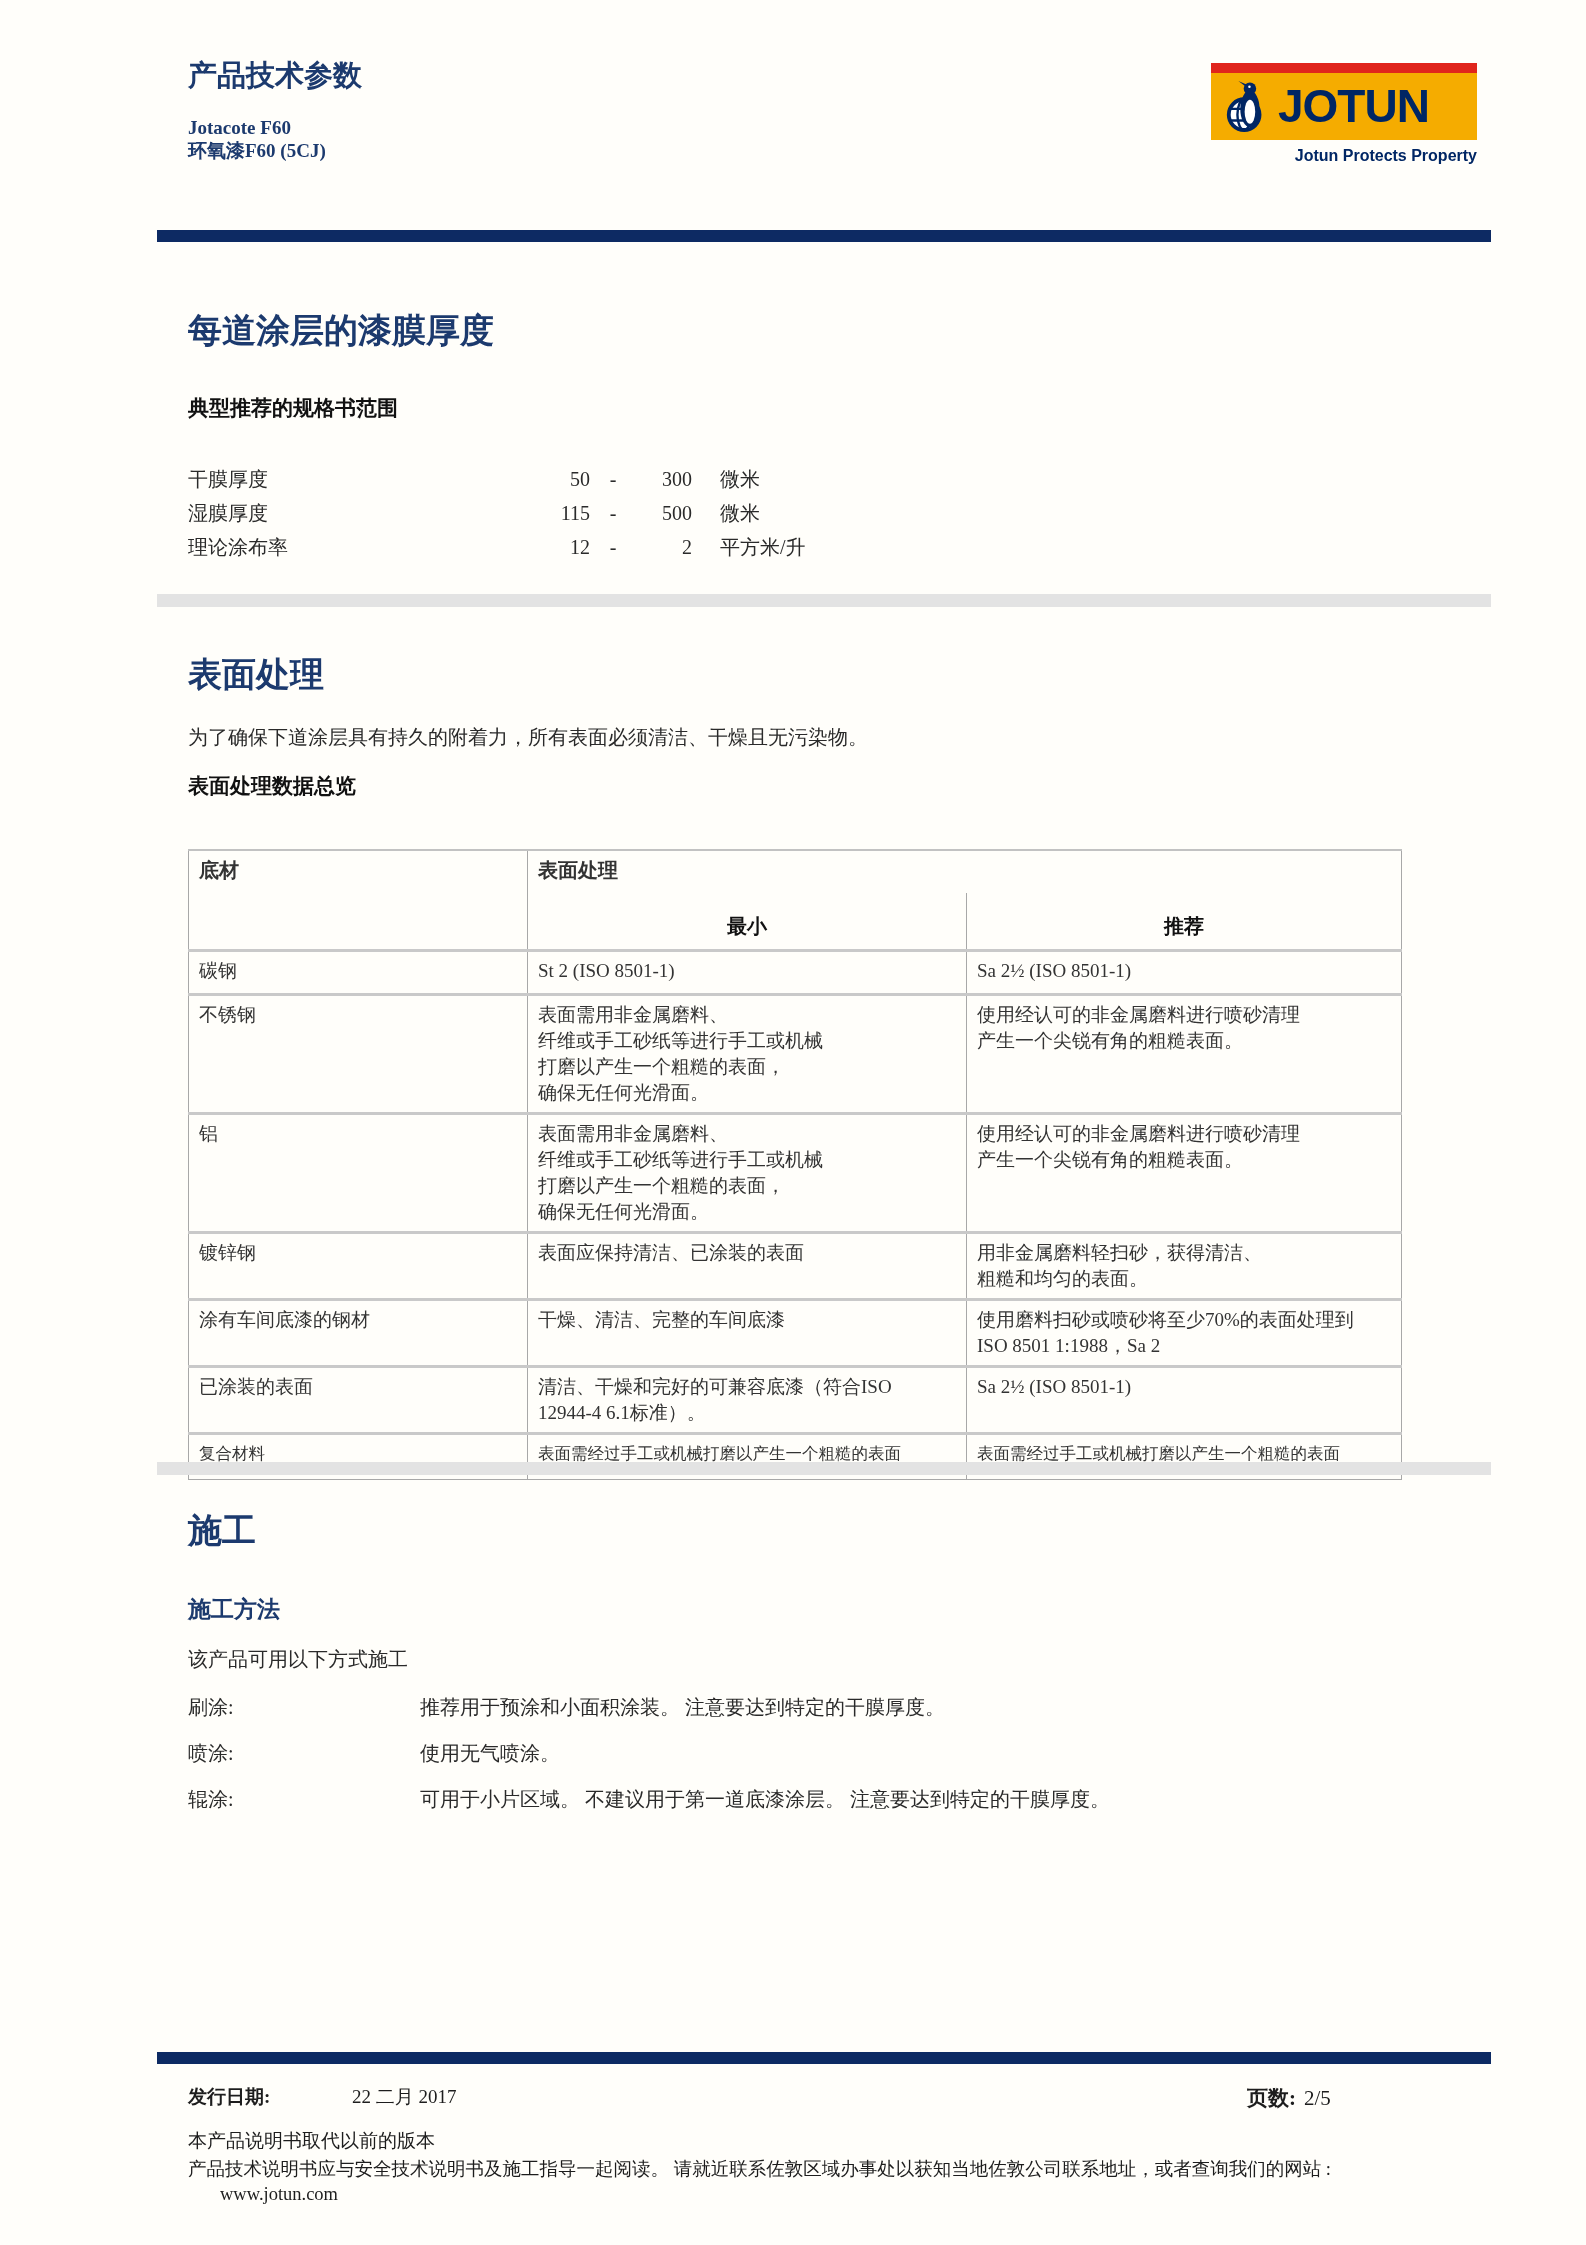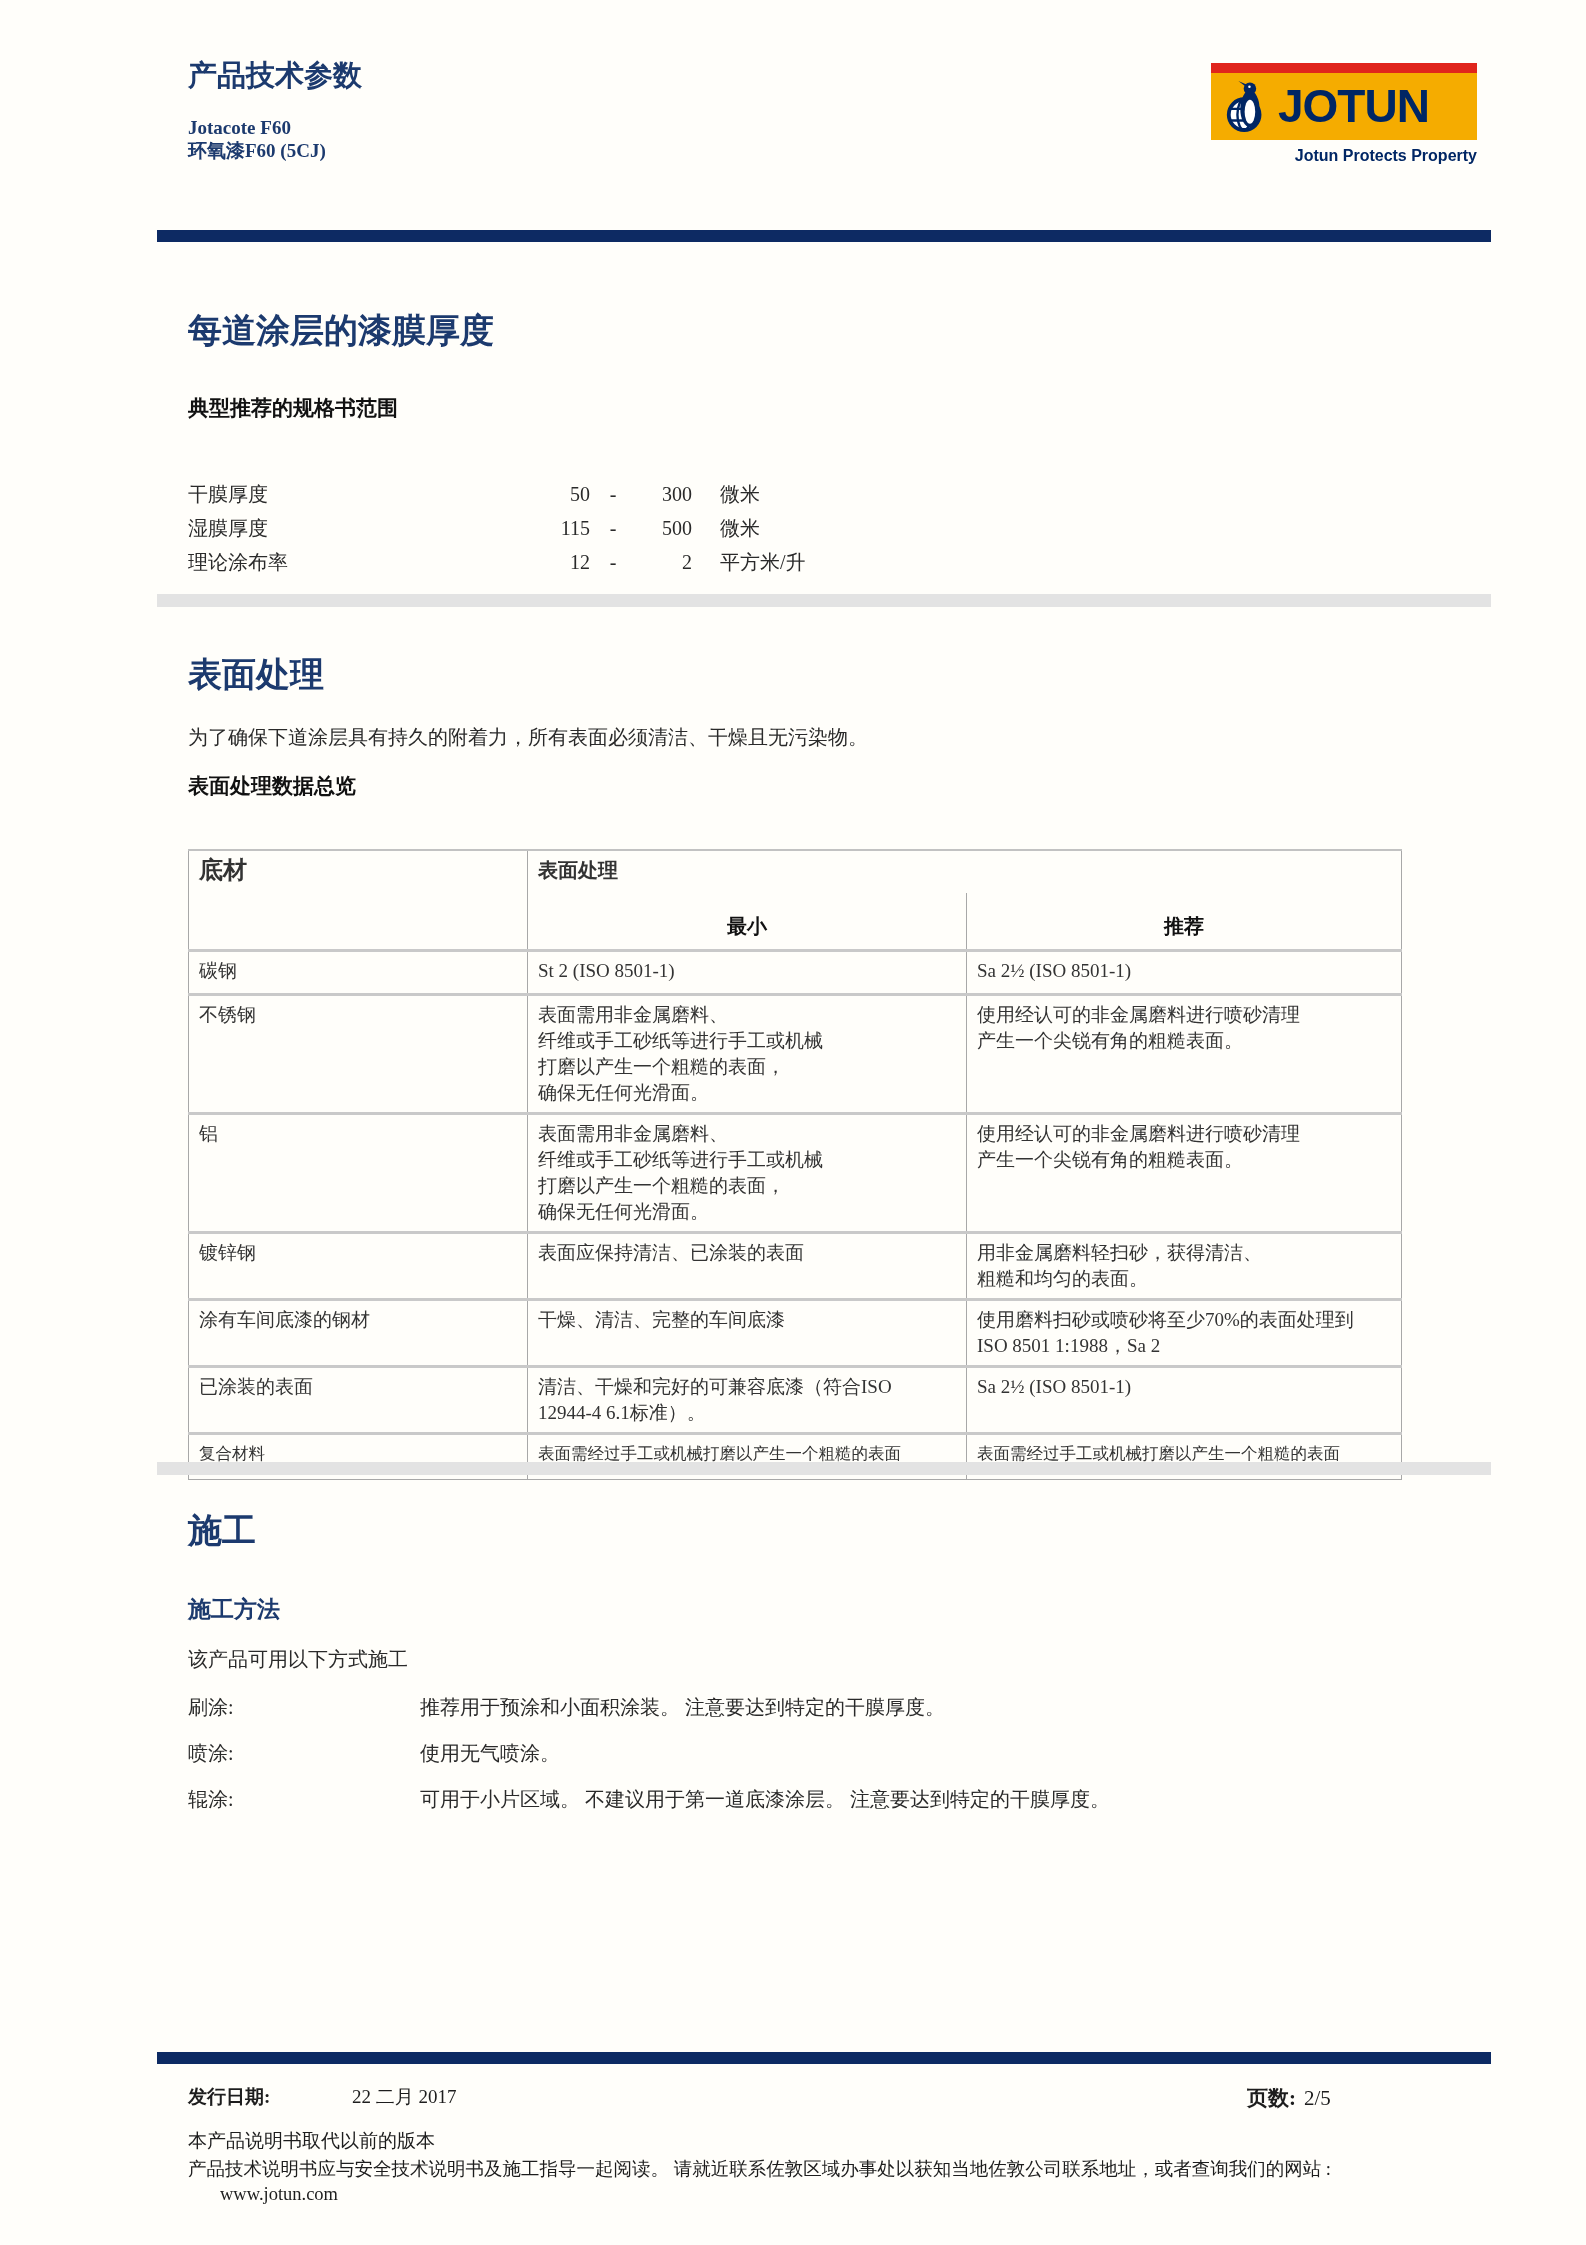--- a/index.html
+++ b/index.html
@@ -25,34 +25,34 @@
   .navy-rule{left:157px;width:1334px;height:12px;background:var(--navy_bar,#0d2a63);}
   .gray-bar{left:157px;width:1334px;height:13px;background:var(--divider_gray,#e3e3e3);}
 
   
   .sec-title{left:188px;font-size:34px;font-weight:600;color:var(--heading_navy,#1c3a6e);}
   .subhead-black{left:188px;font-size:21px;font-weight:bold;color:#111;}
   .subhead-navy{left:188px;font-size:23px;font-weight:bold;color:var(--heading_navy,#1c3a6e);}
   .para{left:188px;font-size:20px;color:#2a2a2a;}
 
   
-  .spec-block{left:188px;top:462px;font-size:20px;color:#2a2a2a;margin-top:15px;}
+  .spec-block{left:188px;top:462px;font-size:20px;color:#2a2a2a;}
   .spec-row{display:flex;line-height:34px;}
   .spec-label{width:320px;}
   .spec-min{width:82px;text-align:right;}
   .spec-dash{width:46px;text-align:center;}
   .spec-max{width:56px;text-align:right;}
   .spec-unit{margin-left:28px;}
 
   
   .prep-table{left:188px;top:849px;}
   table.prep{border-collapse:collapse;table-layout:fixed;width:1213px;font-size:19px;
     border:1px solid #a8a8a8;border-top:2px solid #c2c2c2;}
   table.prep th, table.prep td{vertical-align:top;text-align:left;padding:6px 10px;line-height:26px;color:#333;white-space:pre-line;}
-  th.substrate-h{vertical-align:bottom;font-size:24px;color:#111;padding:6px 10px 10px 12px;}
+  th.substrate-h{vertical-align:bottom;font-size:20px;color:#111;padding:6px 10px 10px 12px;}
   th.group-h{text-align:center;font-size:20px;color:#111;border-left:1px solid #a8a8a8;height:30px;padding-top:8px;}
   tr.colrow th{vertical-align:bottom;text-align:center;font-size:20px;color:#111;height:40px;padding-bottom:10px;}
   th.vline, td.vline{border-left:1px solid #a8a8a8;}
   table.prep tbody td{border-top:3px solid #c9c9c9;}
   td.sub-cell{padding-left:12px;}
   tbody tr:nth-child(1){height:44px;}
   tbody tr:nth-child(2){height:116px;}
   tbody tr:nth-child(3){height:116px;}
   tbody tr:nth-child(4){height:64px;}
   tbody tr:nth-child(5){height:64px;}

